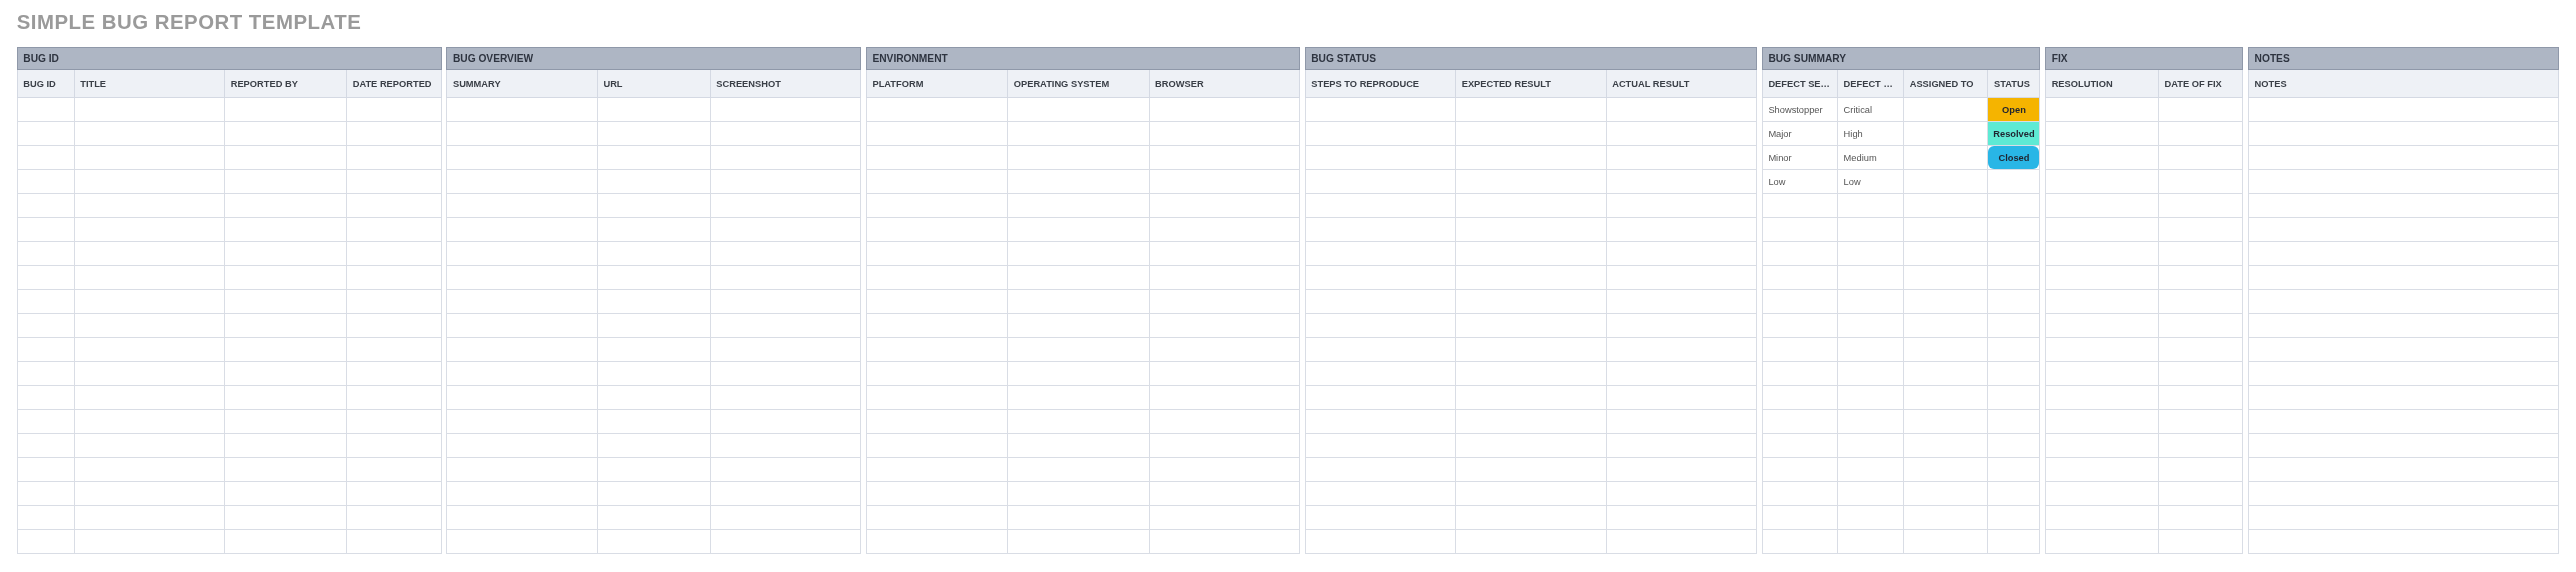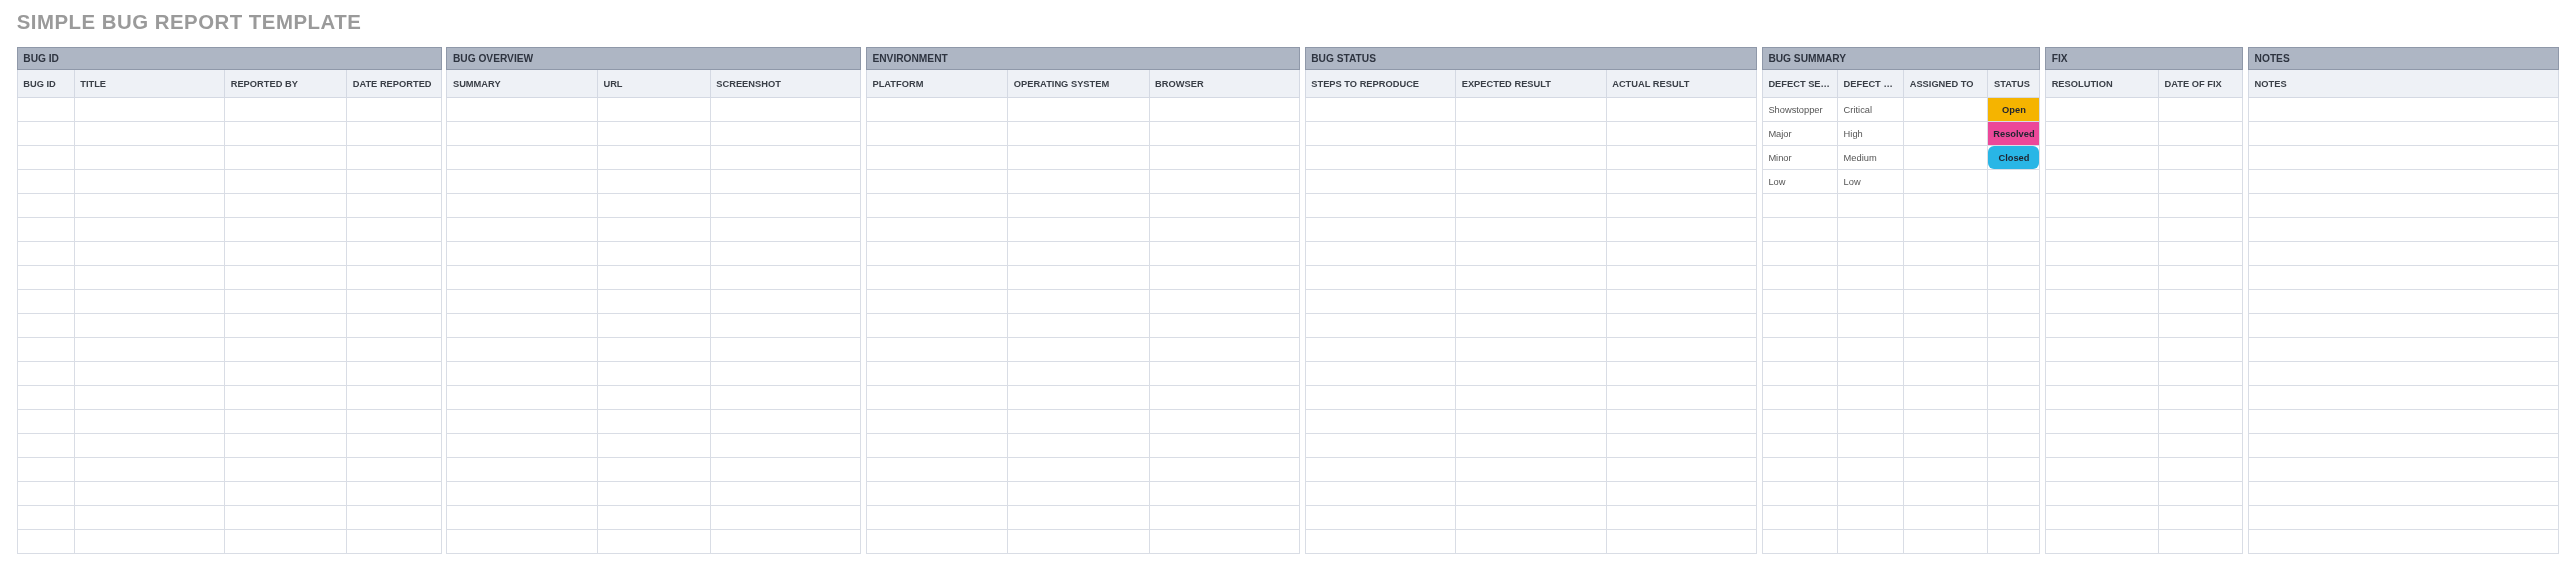--- a/index.html
+++ b/index.html
@@ -22,21 +22,21 @@
       background: #eef1f6; color: #3a3f47; font-weight: 700; font-size: 9.3px;
       border: 0.9px solid #d4d9e3; height: 28px;
     }
     
     tr.data-row td {
       background: #ffffff; border: 0.9px solid #d9dde5; color: #555; font-size: 9.3px; height: 24px;
     }
     
     .status-pill { display: inline-flex; align-items: center; justify-content: center; width: 100%; height: 100%; font-size: 9.3px; font-weight: 600; color: #1f2430; }
     .status-open { background: #f5b400; }
-    .status-resolved { background: #ec4899; text-align: center; }
+    .status-resolved { background: #5eead4; text-align: center; }
     .status-closed { background: #29b6e6; border-radius: 6px; }
     
     td.status-cell { padding: 0; }
     
     .example-val { color: #7a7f87; border-radius: 6px; }
   </style>
 </head>
 <body>
 <div class="page">
   <div class="title">SIMPLE BUG REPORT TEMPLATE</div>

